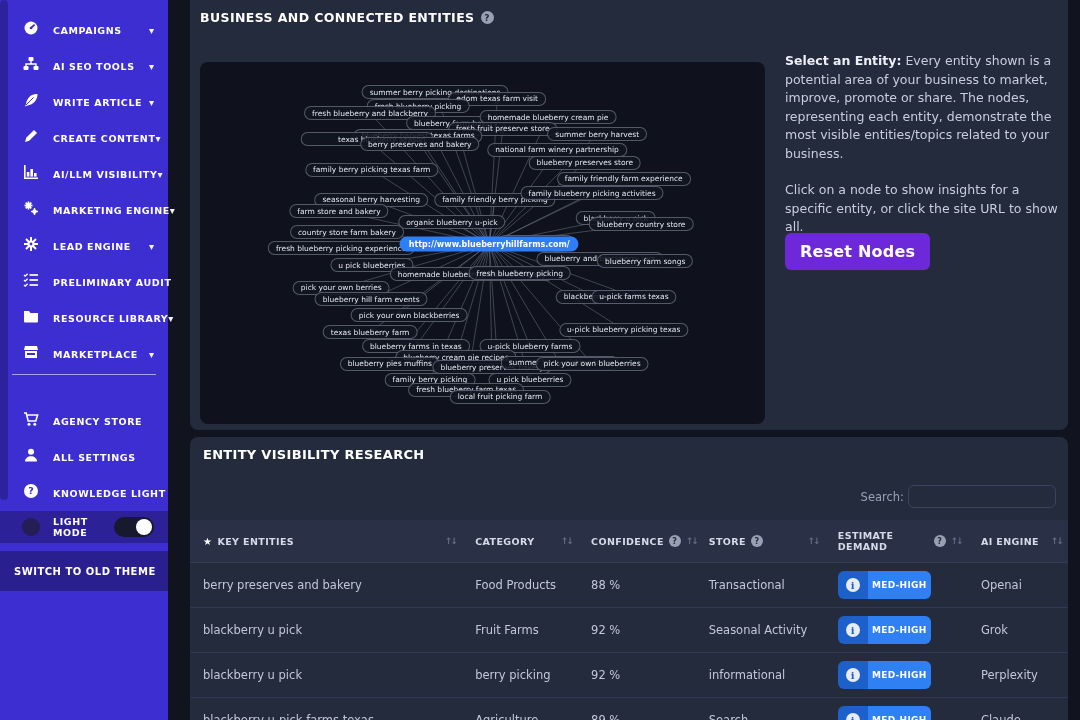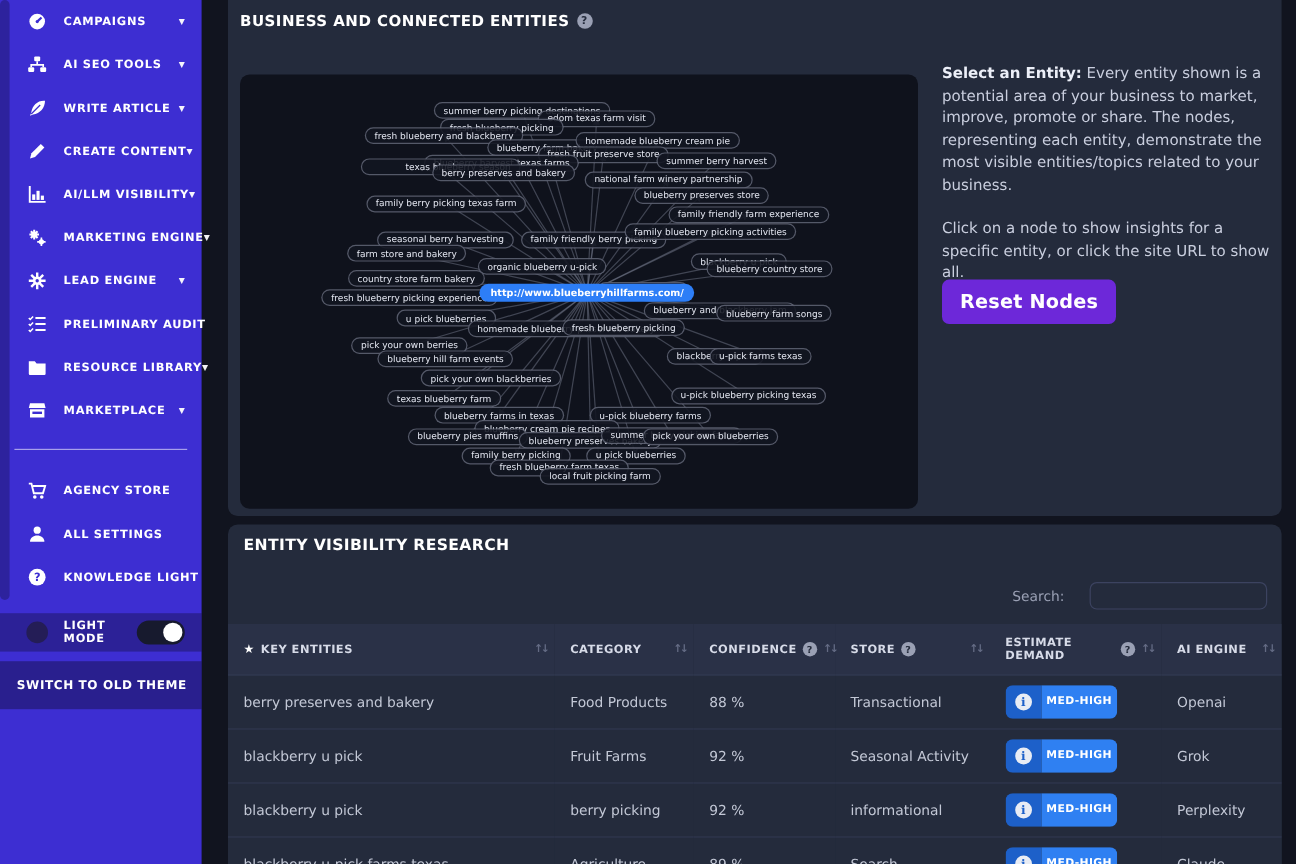--- a/index.html
+++ b/index.html
@@ -5,21 +5,21 @@
   * { margin:0; padding:0; box-sizing:border-box; }
   html,body { width:1080px; height:720px; overflow:hidden; background:#11141f;
               font-family:"DejaVu Sans","Liberation Sans",sans-serif; }
   .page { position:relative; width:1080px; height:720px; }
 
   
   .sidebar { position:absolute; left:0; top:0; width:168px; height:720px;
              background:#3d2ed2; z-index:5; }
   .sidebar-scroll-strip { position:absolute; left:0; top:0; width:8px; height:500px;
              background:rgba(0,0,0,.25); border-radius:4px; }
-  .side-item { position:relative; display:flex; align-items:center; height:36px;
+  .side-item { position:relative; display:flex; align-items:flex-end; height:36px;
                padding:0 14px 0 22px; cursor:pointer; color:#fff; }
   .side-item .ic { width:18px; height:16px; margin-right:13px; display:flex;
                    align-items:center; justify-content:center; flex:none; }
   .side-item .lbl { font-size:9.5px; font-weight:bold; letter-spacing:.6px; flex:1;
                     white-space:nowrap; }
   .side-item .caret { font-size:10px; color:#fff; opacity:.95; }
   .side-divider { height:1px; background:rgba(255,255,255,.55); margin:14px 12px 16px 12px; }
   .lightmode-row { position:relative; display:flex; align-items:center; height:32px;
                    margin:12px 0 4px 0; padding:0 14px 0 22px;
                    background:rgba(0,0,0,.28); }
@@ -68,21 +68,21 @@
                 font-size:12.5px; line-height:1.48; }
   .panel-text b { color:#eceff8; }
   .panel-text .para2 { margin-top:18px; }
   .reset-btn { position:absolute; left:595px; top:243px; background:#6d28d9; color:#fff;
                border:none; border-radius:6px; padding:9px 15px; font-size:16px;
                font-weight:bold; cursor:pointer; letter-spacing:.2px;
                font-family:"DejaVu Sans","Liberation Sans",sans-serif; }
 
   
   .search-row { position:absolute; right:12px; top:48px; display:flex;
-                align-items:center; gap:21px; }
+                align-items:center; gap:4px; }
   .search-row .slabel { color:#9aa0b4; font-size:11.5px; }
   .search-input { width:148px; height:23px; background:transparent;
                   border:1px solid #3c4360; border-radius:6px; color:#dfe3ee;
                   padding:0 8px; font-size:11px; outline:none; }
 
   table.research { position:absolute; left:0; top:83px; width:878px;
                    border-collapse:collapse; table-layout:fixed; }
   table.research th { background:#2a3147; color:#d7dbe8; font-size:9.5px;
                       font-weight:bold; letter-spacing:.4px; text-align:left;
                       padding:10px 6px 10px 13px; border-bottom:1px solid #333a52;
@@ -375,21 +375,21 @@
         <div class="gnode" style="left: 48.1%; top: 58.6%;">homemade blueberry preserves bakery</div>
         <div class="gnode" style="left: 56.6%; top: 58.3%;">fresh blueberry picking</div>
         <div class="gnode" style="left: 25%; top: 62.4%;">pick your own berries</div>
         <div class="gnode" style="left: 30.3%; top: 65.5%;">blueberry hill farm events</div>
         <div class="gnode" style="left: 70.1%; top: 64.9%;">blackberry u pick</div>
         <div class="gnode" style="left: 76.8%; top: 64.9%;">u-pick farms texas</div>
         <div class="gnode" style="left: 34.9%; top: 69.9%; margin-left: 12px;">pick your own blackberries</div>
         <div class="gnode" style="left: 30.1%; top: 74.6%;">texas blueberry farm</div>
         <div class="gnode" style="left: 75%; top: 74%;">u-pick blueberry picking texas</div>
         <div class="gnode" style="left: 38.2%; top: 78.5%;">blueberry farms in texas</div>
-        <div class="gnode" style="left: 58.4%; top: 78.5%; margin-left: 12px;">u-pick blueberry farms</div>
+        <div class="gnode" style="left: 58.4%; top: 78.5%;">u-pick blueberry farms</div>
         <div class="gnode" style="left: 45.3%; top: 81.5%;">blueberry cream pie recipes</div>
         <div class="gnode" style="left: 33.6%; top: 83.4%;">blueberry pies muffins</div>
         <div class="gnode" style="left: 51.7%; top: 84.3%;">blueberry preserves bakery</div>
         <div class="gnode" style="left: 63.7%; top: 83.1%;">summer berry picking farm</div>
         <div class="gnode" style="left: 69.4%; top: 83.4%;">pick your own blueberries</div>
         <div class="gnode" style="left: 40.7%; top: 87.8%;">family berry picking</div>
         <div class="gnode" style="left: 58.4%; top: 87.8%;">u pick blueberries</div>
         <div class="gnode" style="left: 47.1%; top: 90.6%;">fresh blueberry farm texas</div>
         <div class="gnode" style="left: 53.1%; top: 92.5%;">local fruit picking farm</div>
         <div class="gcenter" style="left: 51.2%; top: 50.3%;">http://www.blueberryhillfarms.com/</div>

